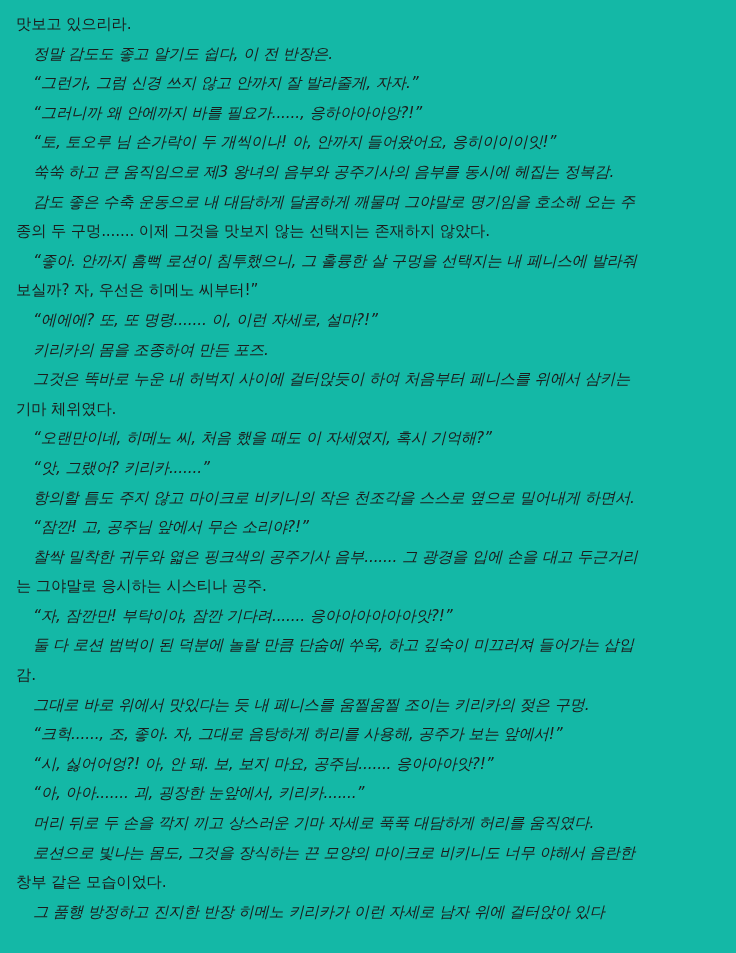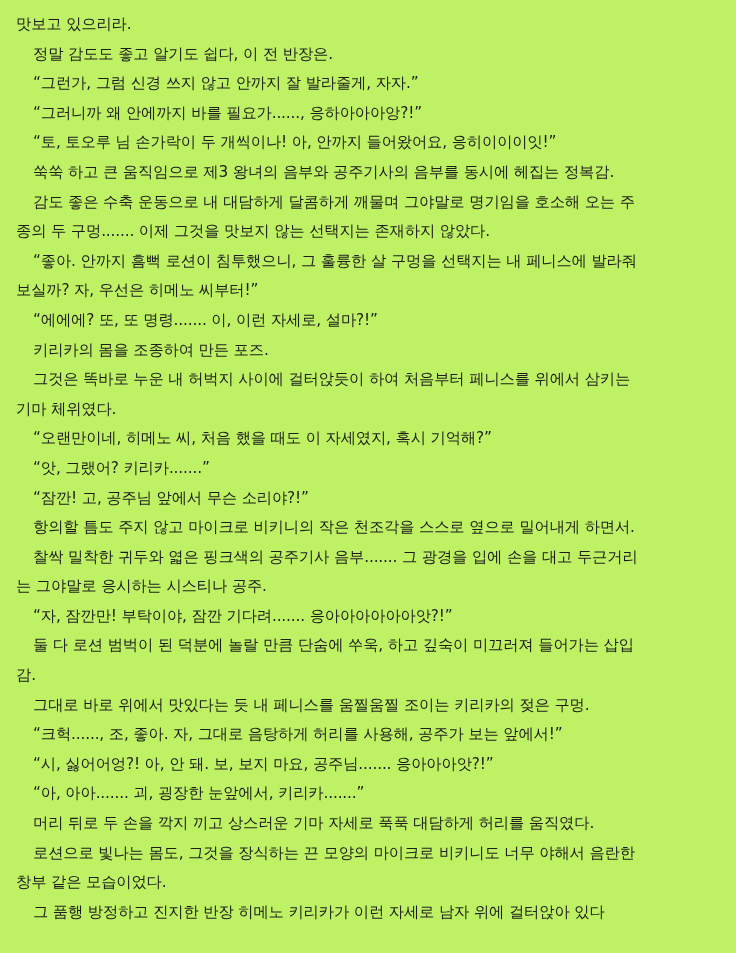--- a/index.html
+++ b/index.html
@@ -11,33 +11,34 @@
     width: 736px;
     height: 953px;
     overflow: hidden;
     font-family: "DejaVu Sans", "Liberation Sans", sans-serif;
   }
   #page {
     box-sizing: border-box;
     width: 736px;
     height: 953px;
     padding: 10px 14px 10px 16px;
-    background: #bef264;
+    background: #14b8a6;
   }
   .line {
     font-size: 15.3px;
     line-height: 29.6px;
     color: #1c1c1c;
     letter-spacing: -0.15px;
     white-space: pre-wrap;
     word-break: break-all;
     text-align: left;
   }
   .indent {
     text-indent: 17px;
+    font-style: italic;
   }
   .noindent {
     text-indent: 0;
   }
 </style>
 </head>
 <body>
 
 <div id="page">
   <div id="text-body">
@@ -50,22 +51,22 @@
       <div class="line indent">감도 좋은 수축 운동으로 내 대담하게 달콤하게 깨물며 그야말로 명기임을 호소해 오는 주</div>
       <div class="line noindent">종의 두 구멍....... 이제 그것을 맛보지 않는 선택지는 존재하지 않았다.</div>
       <div class="line indent">“좋아. 안까지 흠뻑 로션이 침투했으니, 그 훌륭한 살 구멍을 선택지는 내 페니스에 발라줘</div>
       <div class="line noindent">보실까? 자, 우선은 히메노 씨부터!”</div>
       <div class="line indent">“에에에? 또, 또 명령....... 이, 이런 자세로, 설마?!”</div>
       <div class="line indent">키리카의 몸을 조종하여 만든 포즈.</div>
       <div class="line indent">그것은 똑바로 누운 내 허벅지 사이에 걸터앉듯이 하여 처음부터 페니스를 위에서 삼키는</div>
       <div class="line noindent">기마 체위였다.</div>
       <div class="line indent">“오랜만이네, 히메노 씨, 처음 했을 때도 이 자세였지, 혹시 기억해?”</div>
       <div class="line indent">“앗, 그랬어? 키리카.......”</div>
+      <div class="line indent">항의할 틈도 주지 않고 마이크로 비키니의 작은 천조각을 스스로 옆으로 밀어내게 하면서.</div>
       <div class="line indent">“잠깐! 고, 공주님 앞에서 무슨 소리야?!”</div>
-      <div class="line indent">항의할 틈도 주지 않고 마이크로 비키니의 작은 천조각을 스스로 옆으로 밀어내게 하면서.</div>
       <div class="line indent">찰싹 밀착한 귀두와 엷은 핑크색의 공주기사 음부....... 그 광경을 입에 손을 대고 두근거리</div>
       <div class="line noindent">는 그야말로 응시하는 시스티나 공주.</div>
       <div class="line indent">“자, 잠깐만! 부탁이야, 잠깐 기다려....... 응아아아아아아앗?!”</div>
       <div class="line indent">둘 다 로션 범벅이 된 덕분에 놀랄 만큼 단숨에 쑤욱, 하고 깊숙이 미끄러져 들어가는 삽입</div>
       <div class="line noindent">감.</div>
       <div class="line indent">그대로 바로 위에서 맛있다는 듯 내 페니스를 움찔움찔 조이는 키리카의 젖은 구멍.</div>
       <div class="line indent">“크헉......, 조, 좋아. 자, 그대로 음탕하게 허리를 사용해, 공주가 보는 앞에서!”</div>
       <div class="line indent">“시, 싫어어엉?! 아, 안 돼. 보, 보지 마요, 공주님....... 응아아아앗?!”</div>
       <div class="line indent">“아, 아아....... 괴, 굉장한 눈앞에서, 키리카.......”</div>
       <div class="line indent">머리 뒤로 두 손을 깍지 끼고 상스러운 기마 자세로 푹푹 대담하게 허리를 움직였다.</div>

